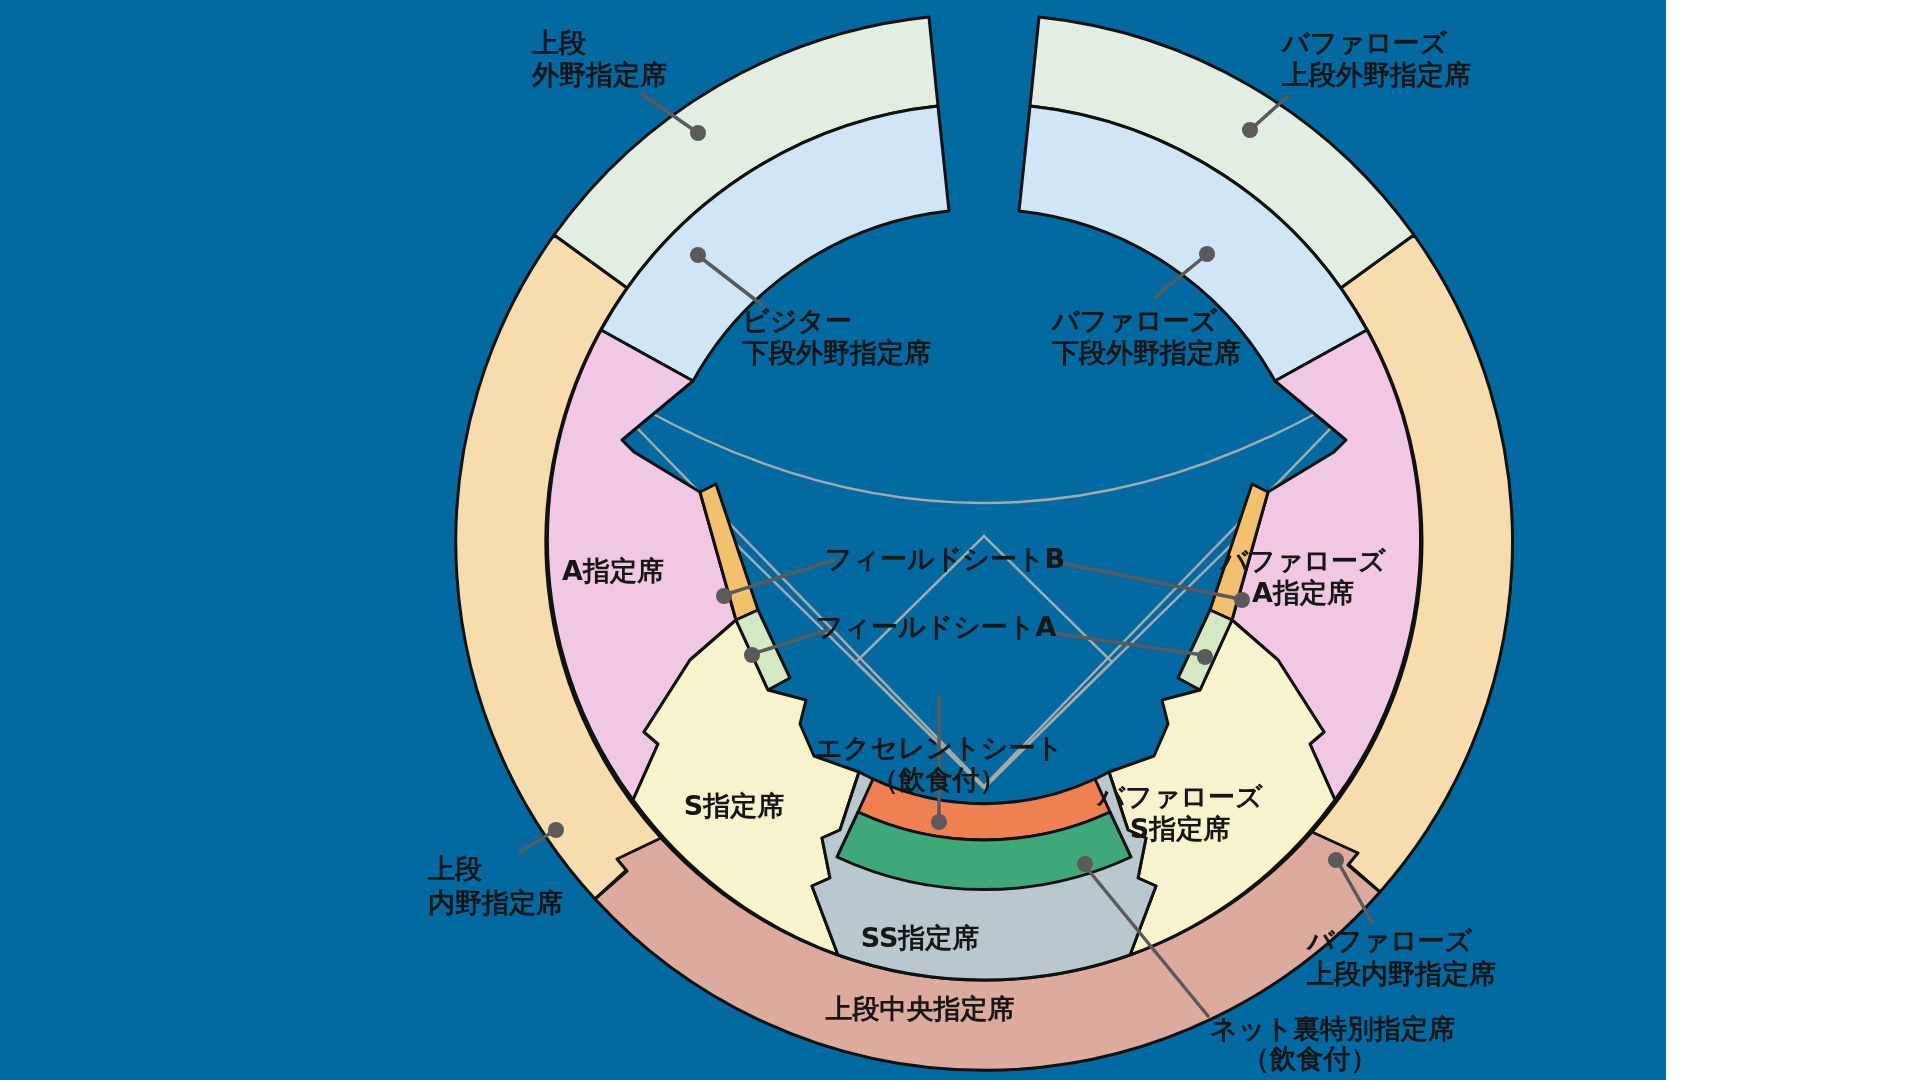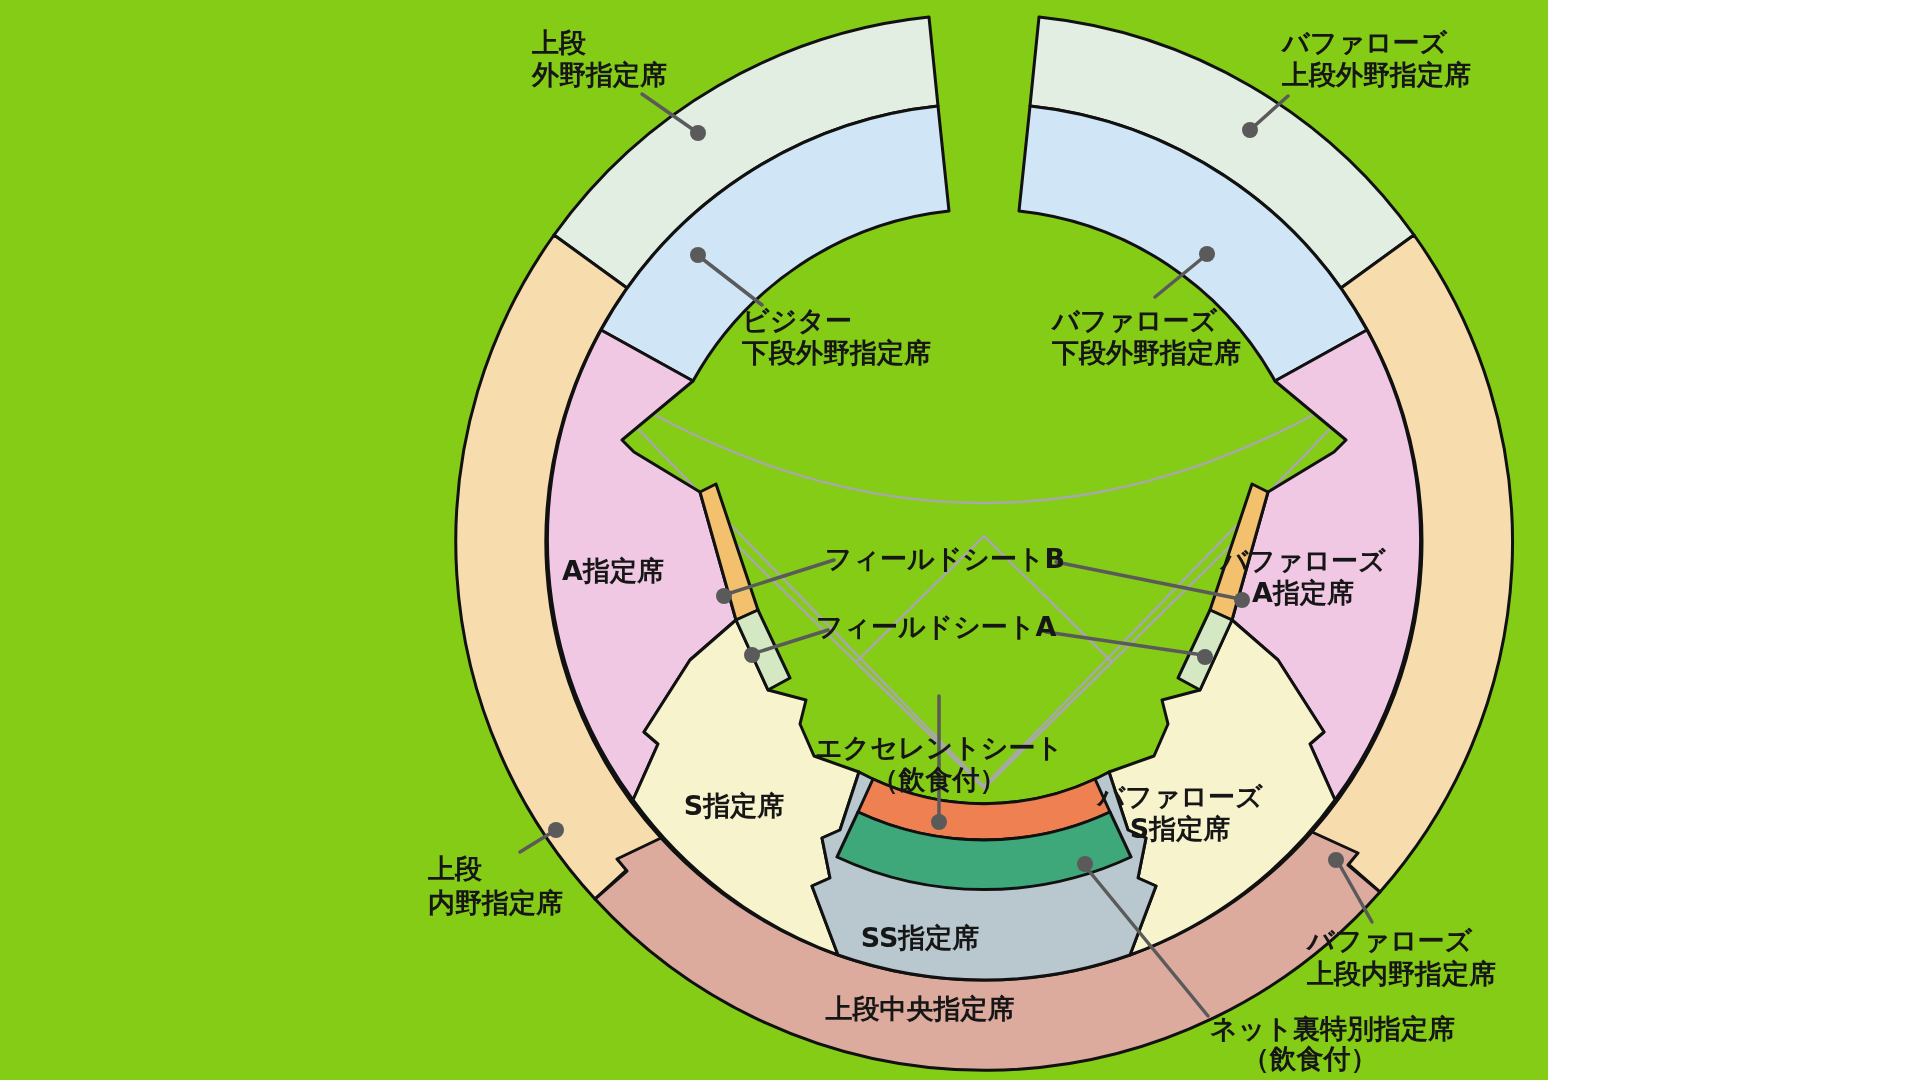--- a/index.html
+++ b/index.html
@@ -1,16 +1,16 @@
 <!DOCTYPE html>
 <html><head>
 <meta charset="utf-8">
 <style>
   html,body{margin:0;padding:0;background:#ffffff;}
-  .stage{width:1548px;height:1080px;position:relative;background:#84cc16;overflow:hidden;text-decoration:underline;}
+  .stage{width:1666px;height:1080px;position:relative;background:#0369a1;overflow:hidden;text-decoration:underline;}
   svg{display:block;}
   .seat{stroke:#111111;stroke-width:3;stroke-linejoin:round;}
   .fieldline{fill:none;stroke:#a8a8a8;stroke-width:2.5;}
   .leader{stroke:#5a5a5a;stroke-width:3.5;stroke-linecap:round;fill:none;}
   .ldot{fill:#5a5a5a;stroke:none;}
   text{font-family:"DejaVu Sans","Liberation Sans",sans-serif;
        font-weight:bold;font-size:27px;fill:#161616;}
 </style>
 </head>
 <body>

